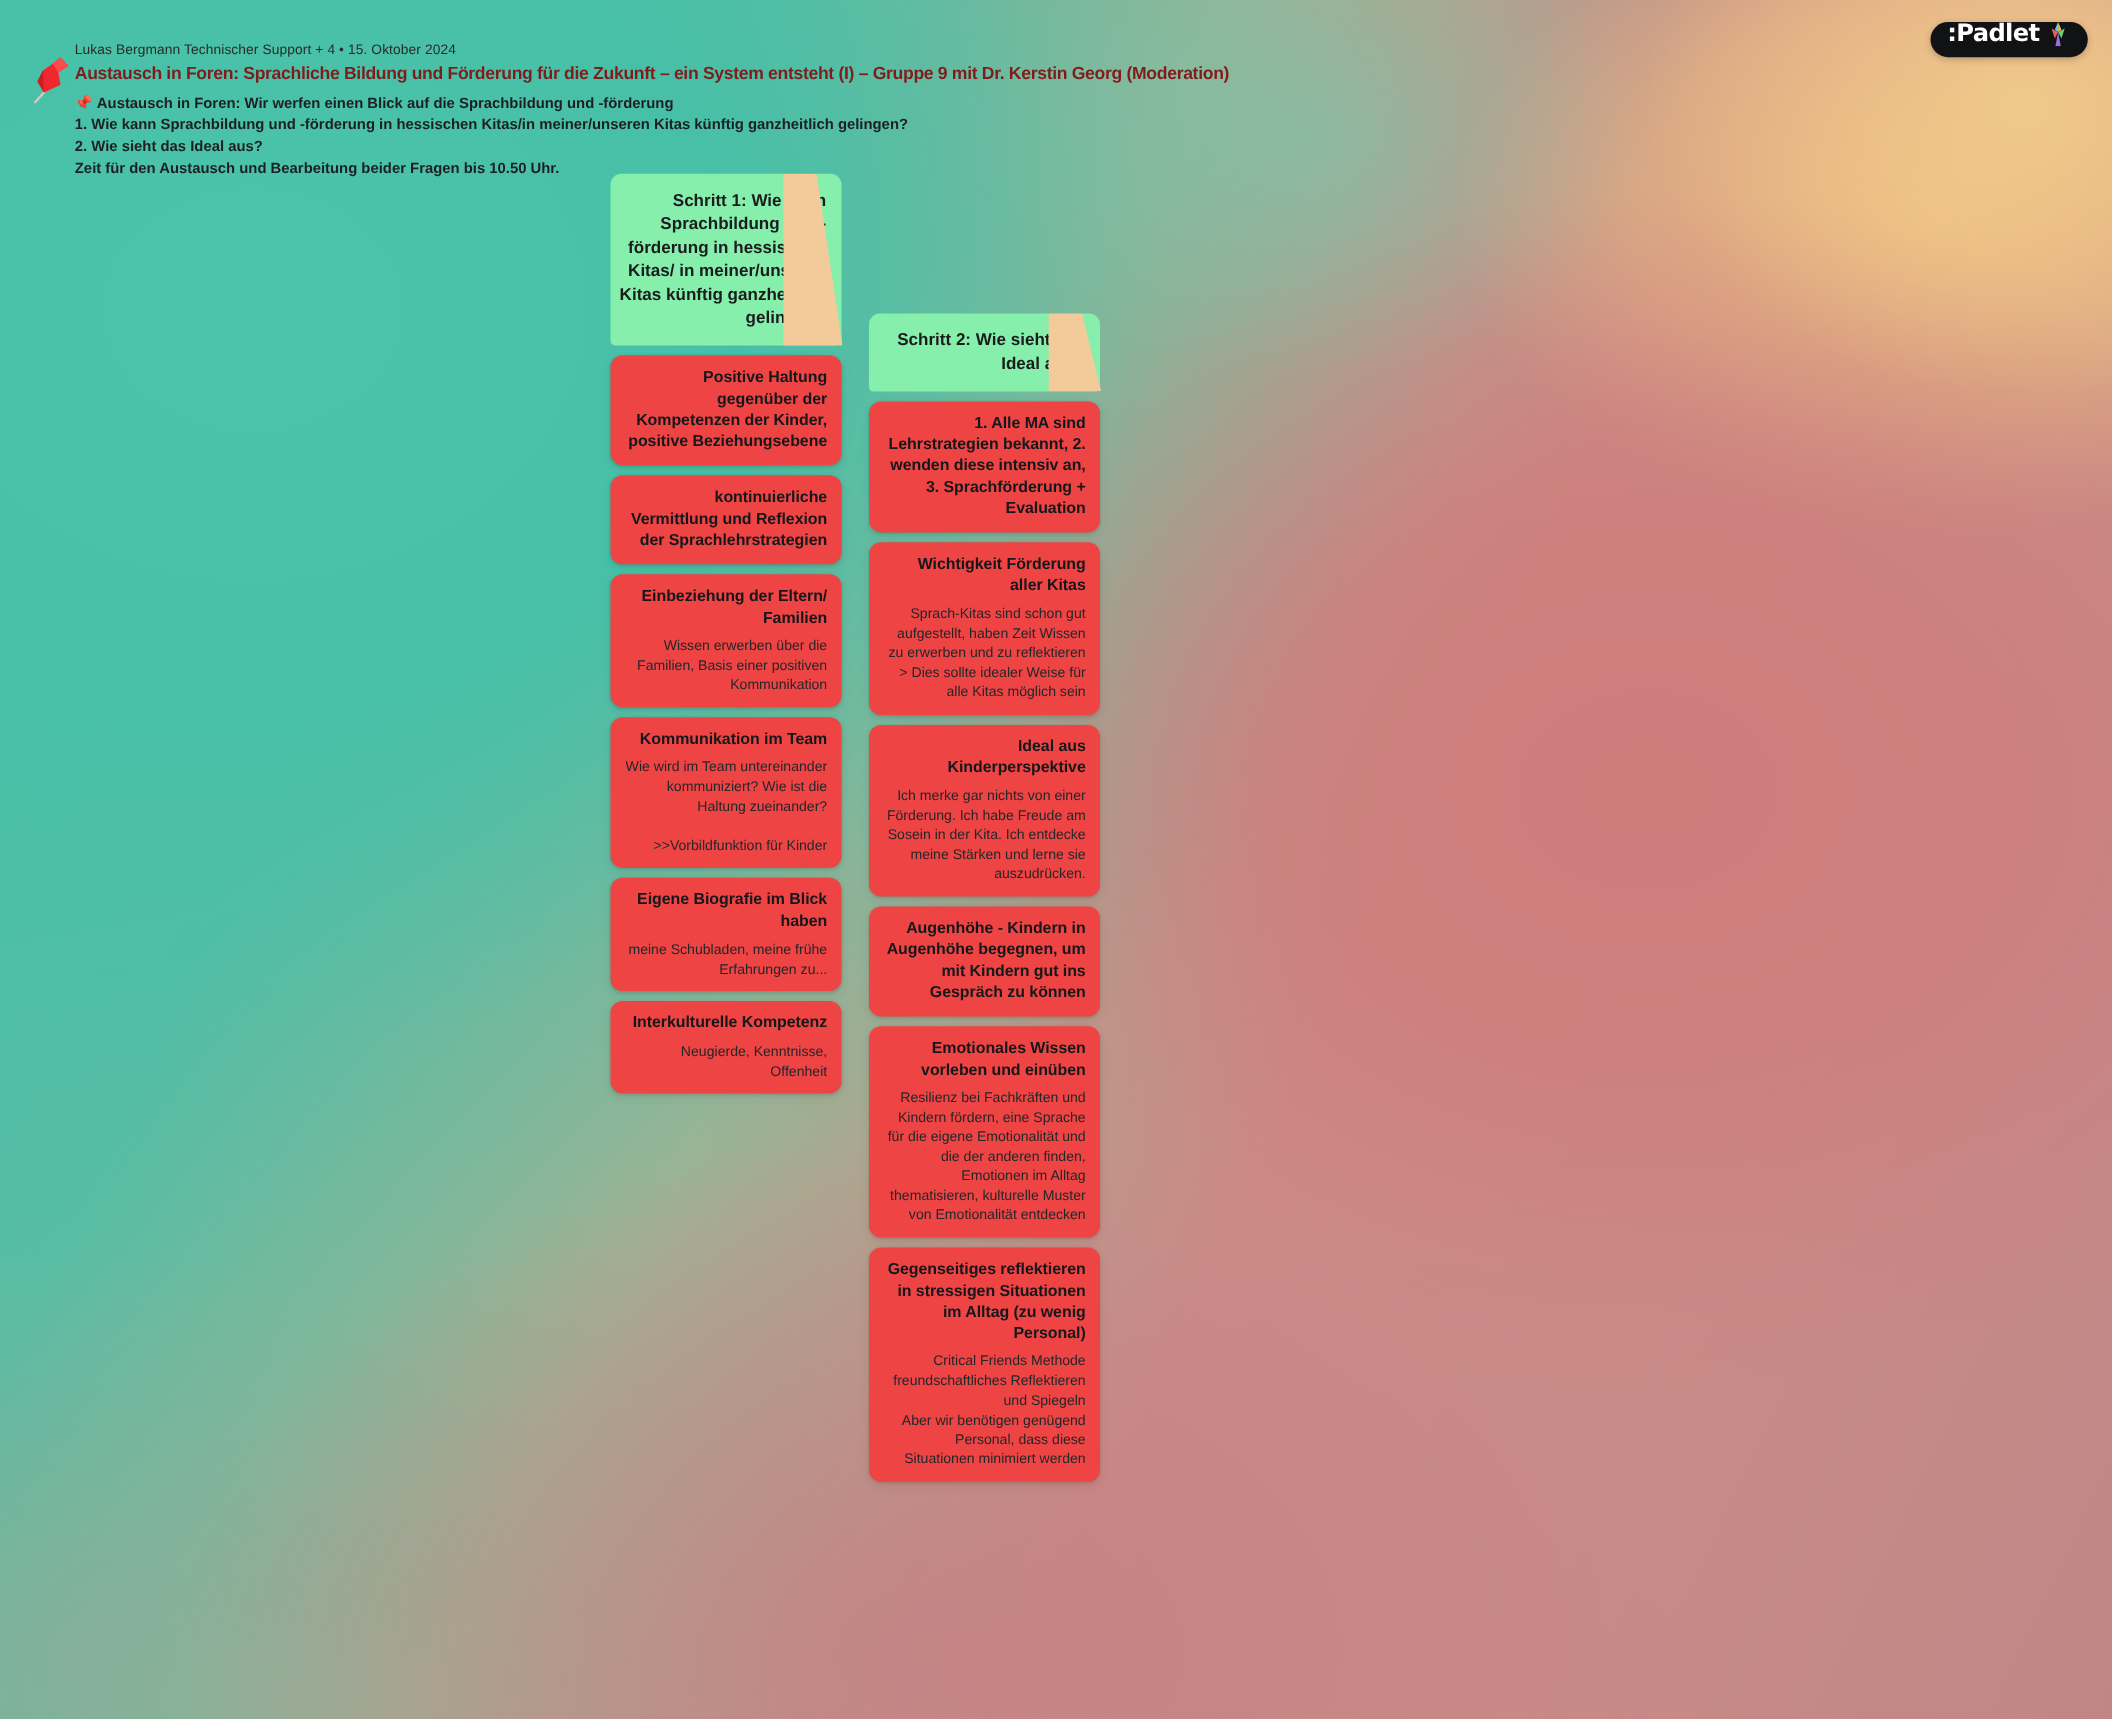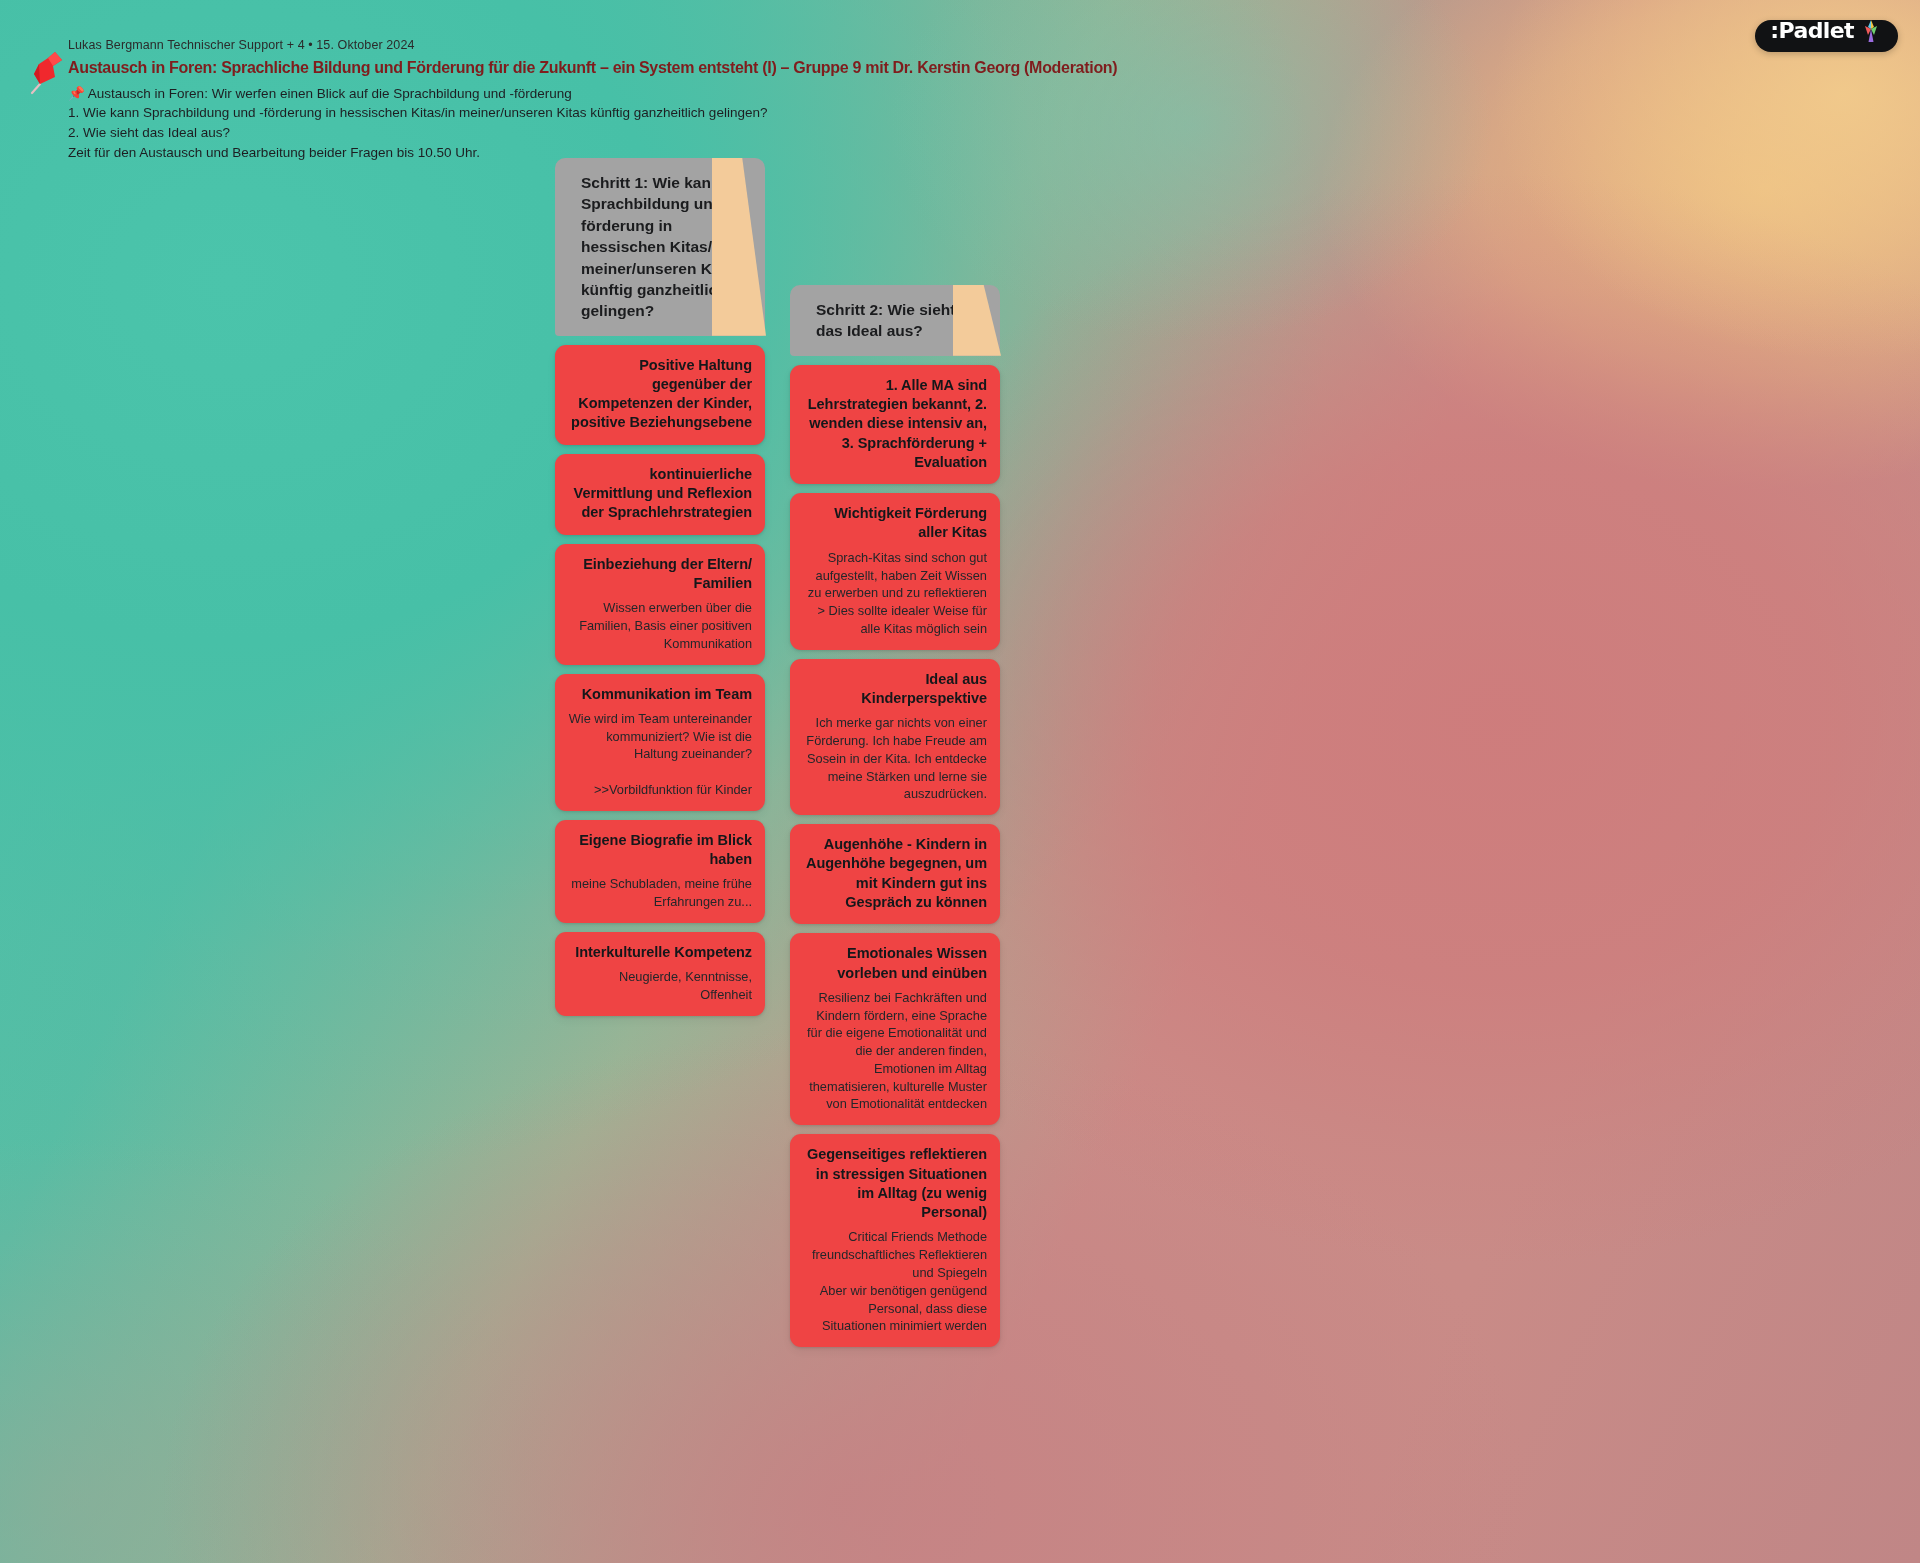--- a/index.html
+++ b/index.html
@@ -91,47 +91,48 @@
     letter-spacing: -0.3px;
     margin-top: 5px;
     line-height: 1.22;
     white-space: nowrap;
   }
   #board-description {
     margin-top: 7px;
     font-size: 13.5px;
     line-height: 1.32;
     color: #1d1f22;
-    font-weight: 400;
+    font-weight: 700;
   }
   #board-description .dline { display: block; margin-bottom: 2px; }
 
   
   #board-canvas {
     position: absolute;
     inset: 0;
     z-index: 5;
   }
   .column {
     position: absolute;
     width: 210px;
   }
   #column-1 { left: 555px; top: 158px; }
   #column-2 { left: 790px; top: 285px; }
 
   .column-header {
-    background: #a3a3a3;
+    background: #86efac;
     color: #1b1c1e;
     font-weight: 700;
     font-size: 15.5px;
     line-height: 1.38;
-    padding: 14px 14px 14px 26px;
+    padding: 14px 14px 14px 0;
     border-radius: 10px 10px 4px 4px;
     position: relative;
     margin-bottom: 9px;
+    text-align: right;
   }
   
   .column-header::after {
     content: "";
     position: absolute;
     top: 0;
     right: -1px;
     width: 46px;
     height: 100%;
     background: #f3cb9a;

